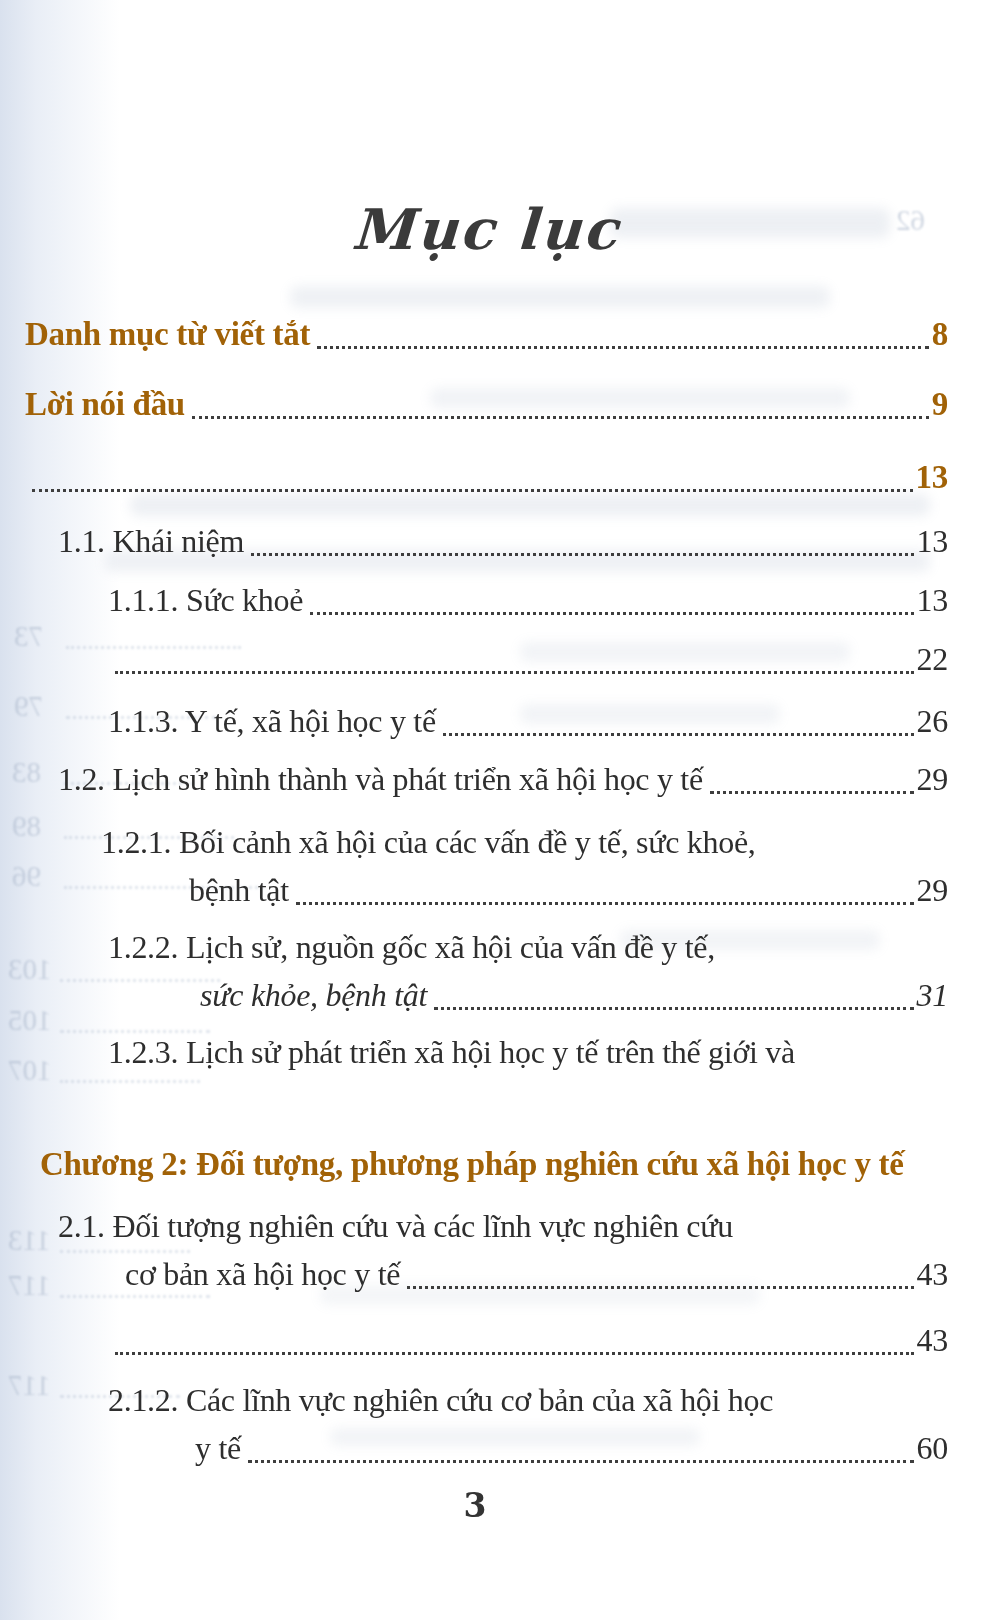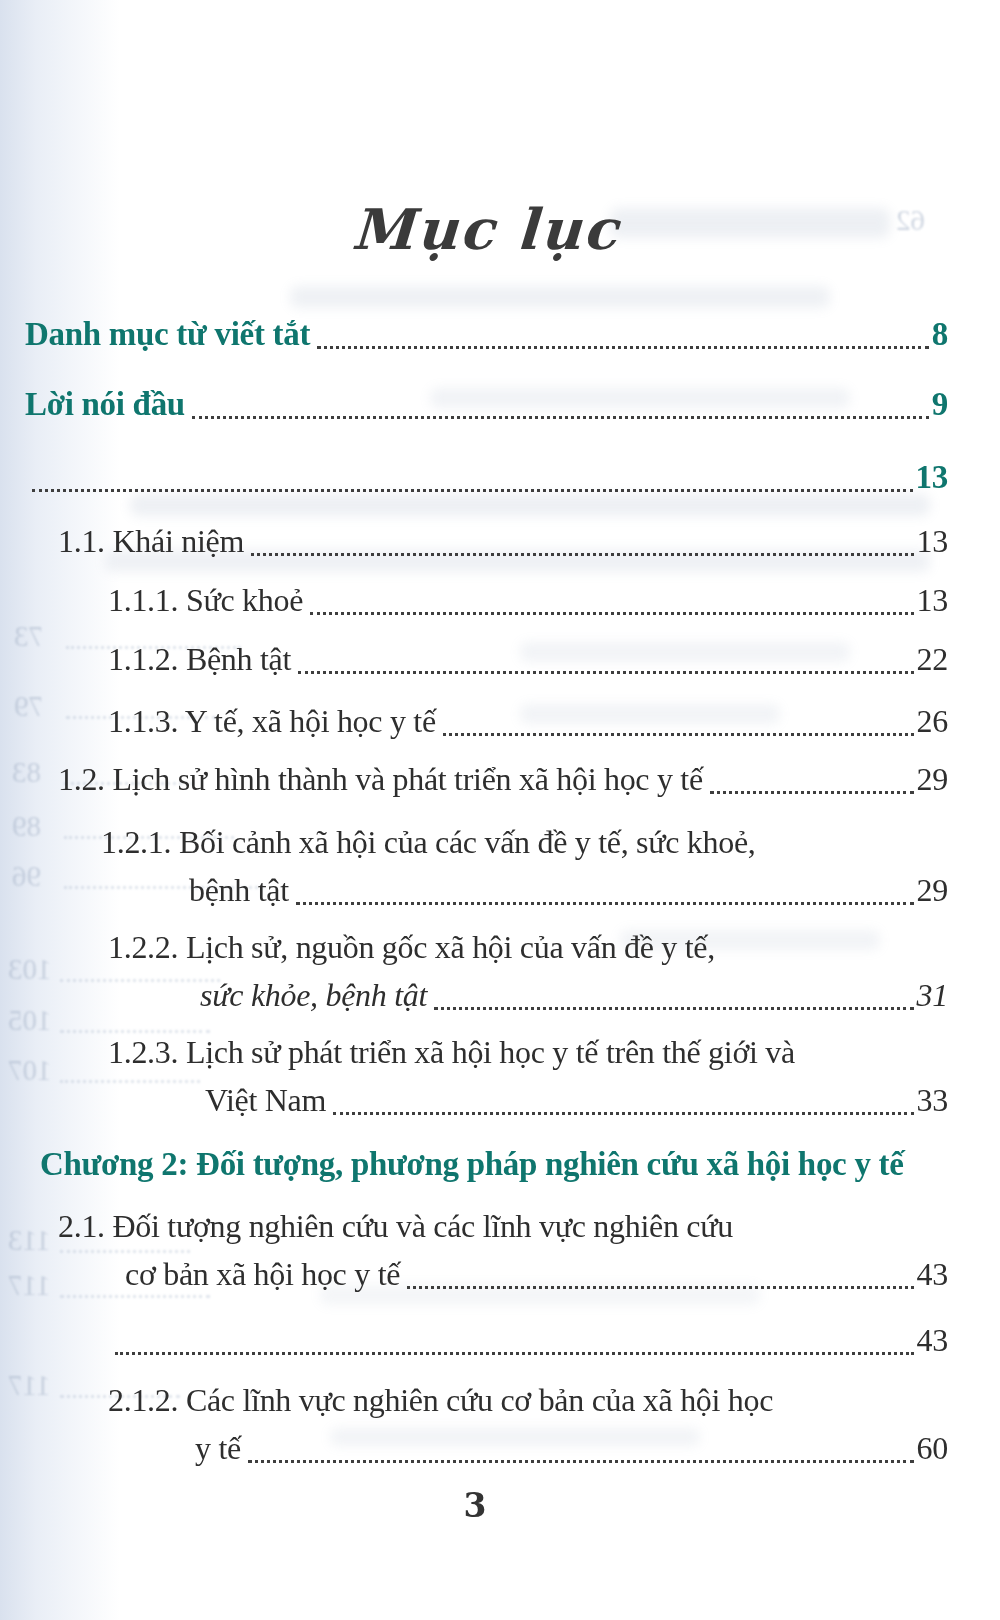--- a/index.html
+++ b/index.html
@@ -19,21 +19,21 @@
     text-align:center;
     font-family:"DejaVu Serif", serif;
     font-style:italic; font-weight:600;
     font-size:56px; letter-spacing:2px; color:#3b3b3b;
     transform:skewX(-6deg);
   }
   .entry {
     position:absolute; right:52px;
     font-size:32px; line-height:48px; letter-spacing:-0.3px;
   }
-  .entry.bold { font-weight:bold; font-size:33px; color:#0f766e; }
+  .entry.bold { font-weight:bold; font-size:33px; color:#a16207; }
   .line { display:flex; }
   .label { white-space:pre; }
   .leader {
     flex:1 1 auto; min-width:24px;
     align-self:flex-end; margin:0 3px 9px 7px;
     border-bottom:3px dotted #3e3e3e;
   }
   .pageno { align-self:flex-end; white-space:pre; }
   .folio {
     position:absolute; top:1486px; left:0; width:950px; text-align:center;
@@ -125,21 +125,20 @@
       </div>
       <div class="entry lvl2" style="top: 560px; left: 108px; margin-top: 16px;">
         <div class="line">
           <span class="label">1.1.1. Sức khoẻ</span>
           <div class="leader"></div>
           <span class="pageno">13</span>
         </div>
       </div>
       <div class="entry lvl2" style="top: 635px; left: 108px;">
         <div class="line">
-          <span class="label">1.1.2. Bệnh tật</span>
           <div class="leader"></div>
           <span class="pageno">22</span>
         </div>
       </div>
       <div class="entry lvl2" style="top: 697px; left: 108px;">
         <div class="line">
           <span class="label">1.1.3. Y tế, xã hội học y tế</span>
           <div class="leader"></div>
           <span class="pageno">26</span>
         </div>
@@ -167,25 +166,20 @@
         </div>
         <div class="line" style="padding-left: 92px; font-style: italic;">
           <span class="label">sức khỏe, bệnh tật</span>
           <div class="leader"></div>
           <span class="pageno">31</span>
         </div>
       </div>
       <div class="entry lvl2" style="top: 1028px; left: 108px;">
         <div class="line">
           <span class="label">1.2.3. Lịch sử phát triển xã hội học y tế trên thế giới và</span>
-        </div>
-        <div class="line" style="padding-left: 97px;">
-          <span class="label">Việt Nam</span>
-          <div class="leader"></div>
-          <span class="pageno">33</span>
         </div>
       </div>
       <div class="entry lvl0 bold" style="top: 1140px; left: 40px;">
         <div class="line">
           <span class="label">Chương 2: Đối tượng, phương pháp nghiên cứu xã hội học y tế</span>
         </div>
       </div>
       <div class="entry lvl1" style="top: 1202px; left: 58px;">
         <div class="line">
           <span class="label">2.1. Đối tượng nghiên cứu và các lĩnh vực nghiên cứu</span>

